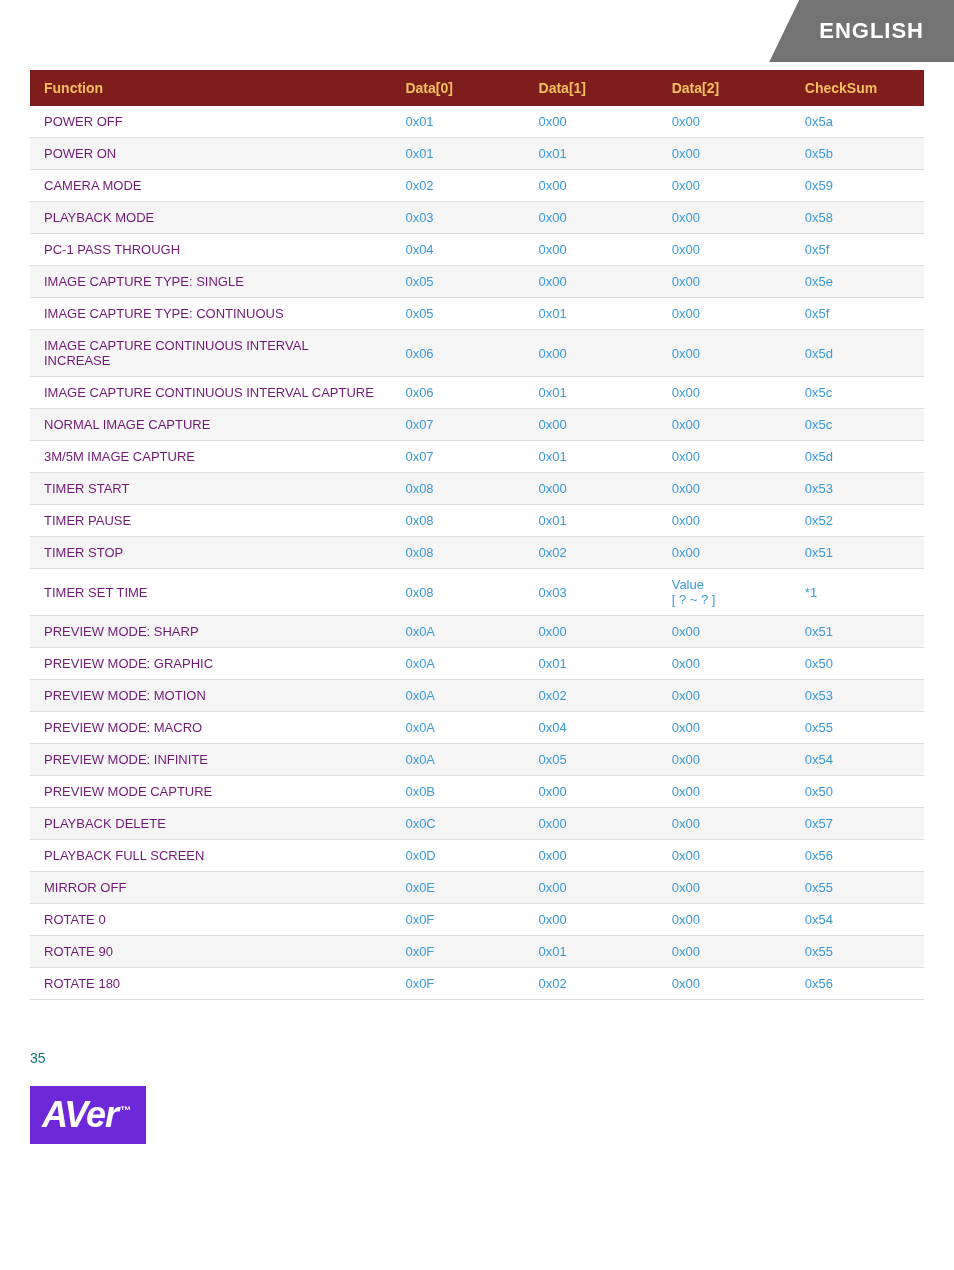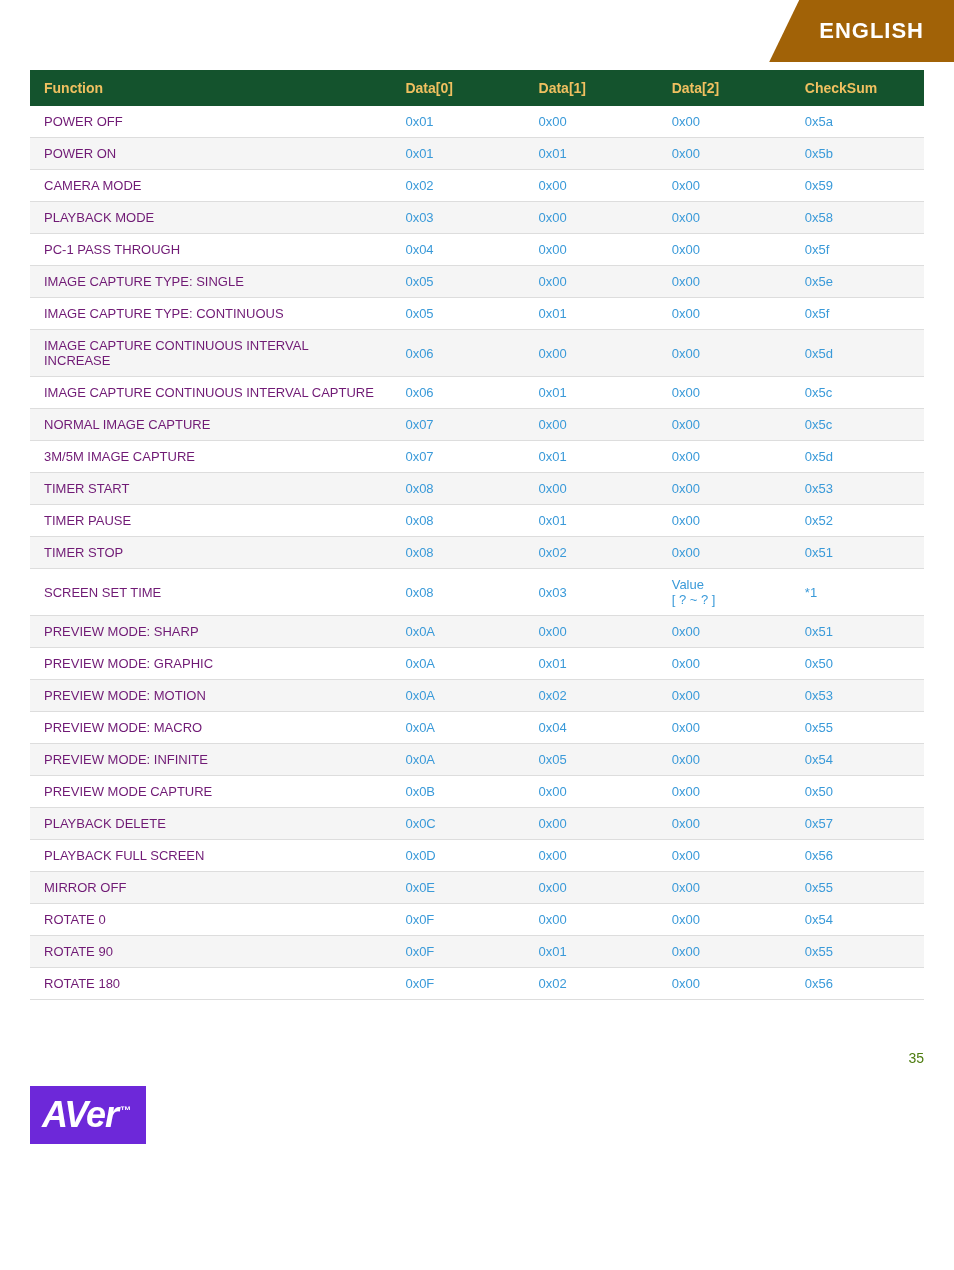--- a/index.html
+++ b/index.html
@@ -9,21 +9,21 @@
       width: 954px;
       min-height: 1270px;
       position: relative;
     }
 
     
     .english-header {
       position: absolute;
       top: 0;
       right: 0;
-      background: #a16207;
+      background: #737373;
       padding: 18px 30px 18px 50px;
       clip-path: polygon(30px 0%, 100% 0%, 100% 100%, 0% 100%);
     }
     .english-header span {
       color: #ffffff;
       font-size: 22px;
       font-weight: bold;
       letter-spacing: 1px;
     }
 
@@ -32,21 +32,21 @@
       margin: 70px 30px 30px 30px;
     }
 
     table {
       width: 100%;
       border-collapse: collapse;
       font-size: 14px;
     }
 
     thead tr {
-      background: #14532d;
+      background: #7f1d1d;
     }
     thead th {
       padding: 10px 14px;
       color: #f0c060;
       font-weight: bold;
       text-align: left;
       font-size: 14px;
     }
     thead th:nth-child(1) { width: 38%; }
     thead th:nth-child(2) { width: 14%; }
@@ -80,23 +80,23 @@
 
     
     .footer {
       display: flex;
       align-items: center;
       justify-content: center;
       padding: 20px 30px 10px 30px;
       position: relative;
     }
     .page-number {
-      color: #4d7c0f;
+      color: #0f766e;
       font-size: 14px;
-      text-align: right;
+      text-align: left;
       width: 100%;
     }
 
     
     .logo-container {
       display: flex;
       align-items: center;
       padding: 10px 30px 20px 30px;
     }
     .logo-box {
@@ -230,21 +230,21 @@
           <td>0x52</td>
         </tr>
         <tr>
           <td>TIMER STOP</td>
           <td>0x08</td>
           <td>0x02</td>
           <td>0x00</td>
           <td>0x51</td>
         </tr>
         <tr>
-          <td>SCREEN SET TIME</td>
+          <td>TIMER SET TIME</td>
           <td>0x08</td>
           <td>0x03</td>
           <td style="white-space: normal;">Value<br>[ ? ~ ? ]</td>
           <td>*1</td>
         </tr>
         <tr>
           <td>PREVIEW MODE: SHARP</td>
           <td>0x0A</td>
           <td>0x00</td>
           <td>0x00</td>

